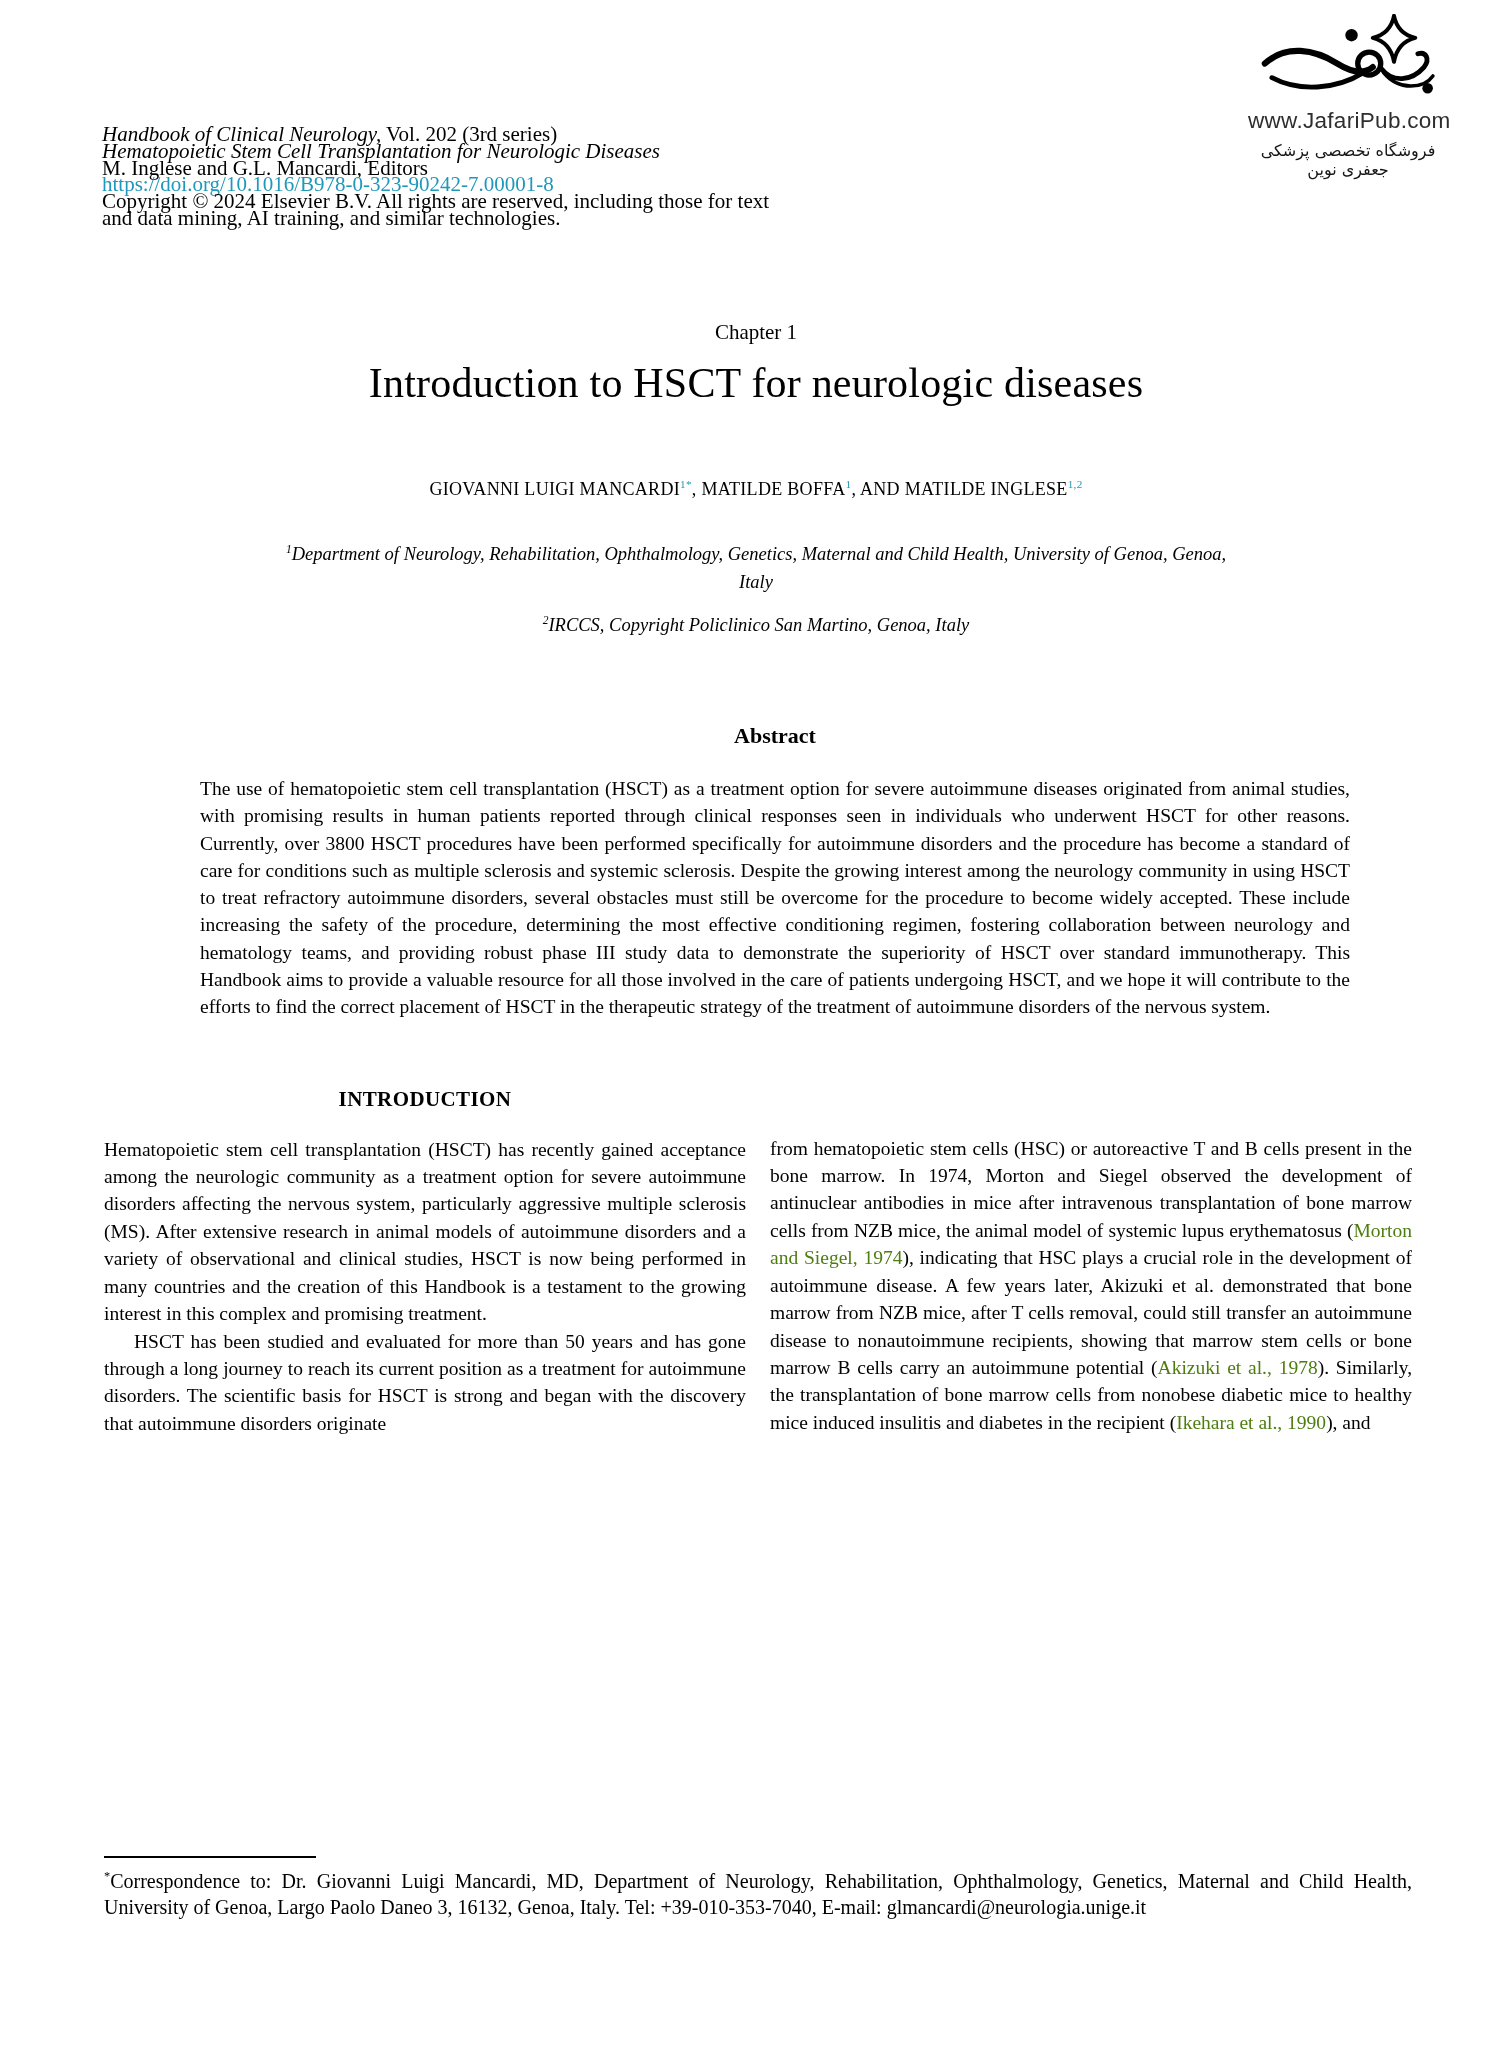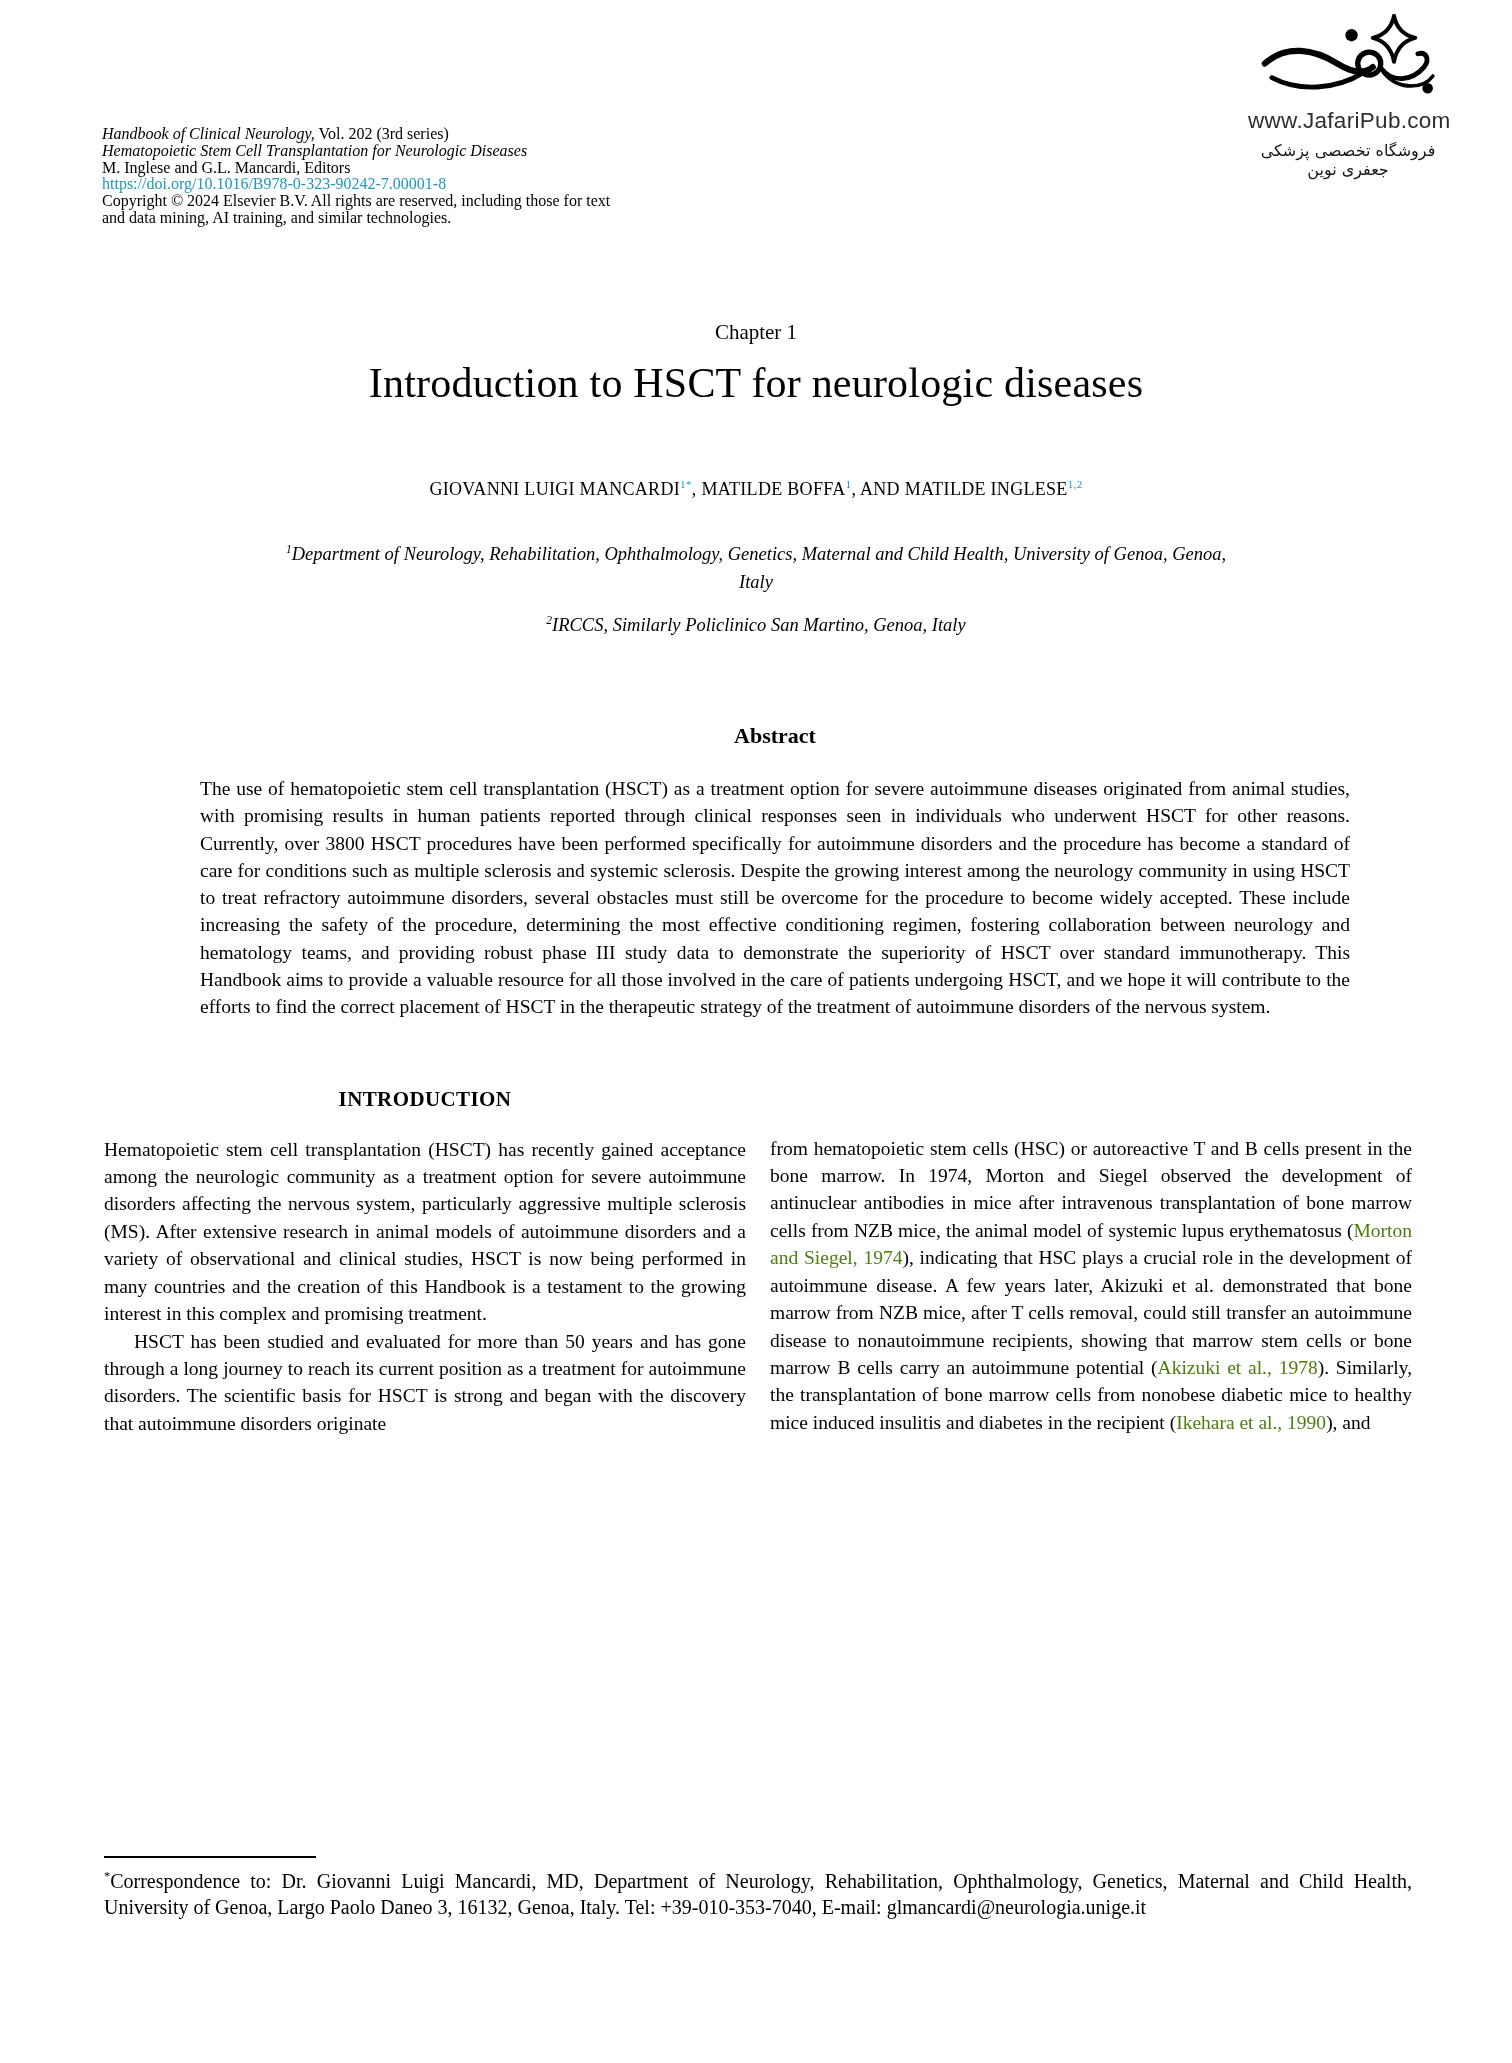--- a/index.html
+++ b/index.html
@@ -10,21 +10,21 @@
     margin:0 auto;
     background:#ffffff;
     color:#000;
     font-family:"Liberation Serif", serif;
     overflow:hidden;
   }
   
   .masthead{position:relative;height:232px;}
   .imprint{
     position:absolute;left:102px;top:126px;
-    font-size:16px;line-height:16.8px;white-space:nowrap;
+    font-size:21px;line-height:16.8px;white-space:nowrap;
   }
   .imprint .ital{font-style:italic;}
   .doi-link{color:#1f98ba;text-decoration:none;cursor:pointer;}
   .publisher{
     position:absolute;left:1248px;top:14px;width:200px;
     text-align:center;
     font-family:"Liberation Sans", sans-serif;
   }
   .logo-wrap{width:178px;height:92px;margin:0 auto;}
   .site{font-size:22.5px;color:#2e2e2e;letter-spacing:.3px;margin-top:2px;}
@@ -108,21 +108,21 @@
     </div>
   </div>
 
   <div class="chapter-label">Chapter 1</div>
   <h1 class="chapter-title">Introduction to HSCT for neurologic diseases</h1>
 
   <div class="authors"><span>GIOVANNI LUIGI MANCARDI</span><sup>1*</sup><span>, </span><span>MATILDE BOFFA</span><sup>1</sup><span>, AND </span><span>MATILDE INGLESE</span><sup>1,2</sup></div>
 
   <div class="affiliations">
     <div class="aff aff1"><sup>1</sup><span>Department of Neurology, Rehabilitation, Ophthalmology, Genetics, Maternal and Child Health, University of Genoa, Genoa, Italy</span></div>
-    <div class="aff aff2"><sup>2</sup><span>IRCCS, Similarly Policlinico San Martino, Genoa, Italy</span></div>
+    <div class="aff aff2"><sup>2</sup><span>IRCCS, Copyright Policlinico San Martino, Genoa, Italy</span></div>
   </div>
 
   <section class="abstract">
     <h2 class="abstract-heading">Abstract</h2>
     <p class="abstract-body">The use of hematopoietic stem cell transplantation (HSCT) as a treatment option for severe autoimmune diseases originated from animal studies, with promising results in human patients reported through clinical responses seen in individuals who underwent HSCT for other reasons. Currently, over 3800 HSCT procedures have been performed specifically for autoimmune disorders and the procedure has become a standard of care for conditions such as multiple sclerosis and systemic sclerosis. Despite the growing interest among the neurology community in using HSCT to treat refractory autoimmune disorders, several obstacles must still be overcome for the procedure to become widely accepted. These include increasing the safety of the procedure, determining the most effective conditioning regimen, fostering collaboration between neurology and hematology teams, and providing robust phase III study data to demonstrate the superiority of HSCT over standard immunotherapy. This Handbook aims to provide a valuable resource for all those involved in the care of patients undergoing HSCT, and we hope it will contribute to the efforts to find the correct placement of HSCT in the therapeutic strategy of the treatment of autoimmune disorders of the nervous system.</p>
   </section>
 
   <div class="columns">
     <div class="col col-left">
       <h3 class="intro-heading">INTRODUCTION</h3>

